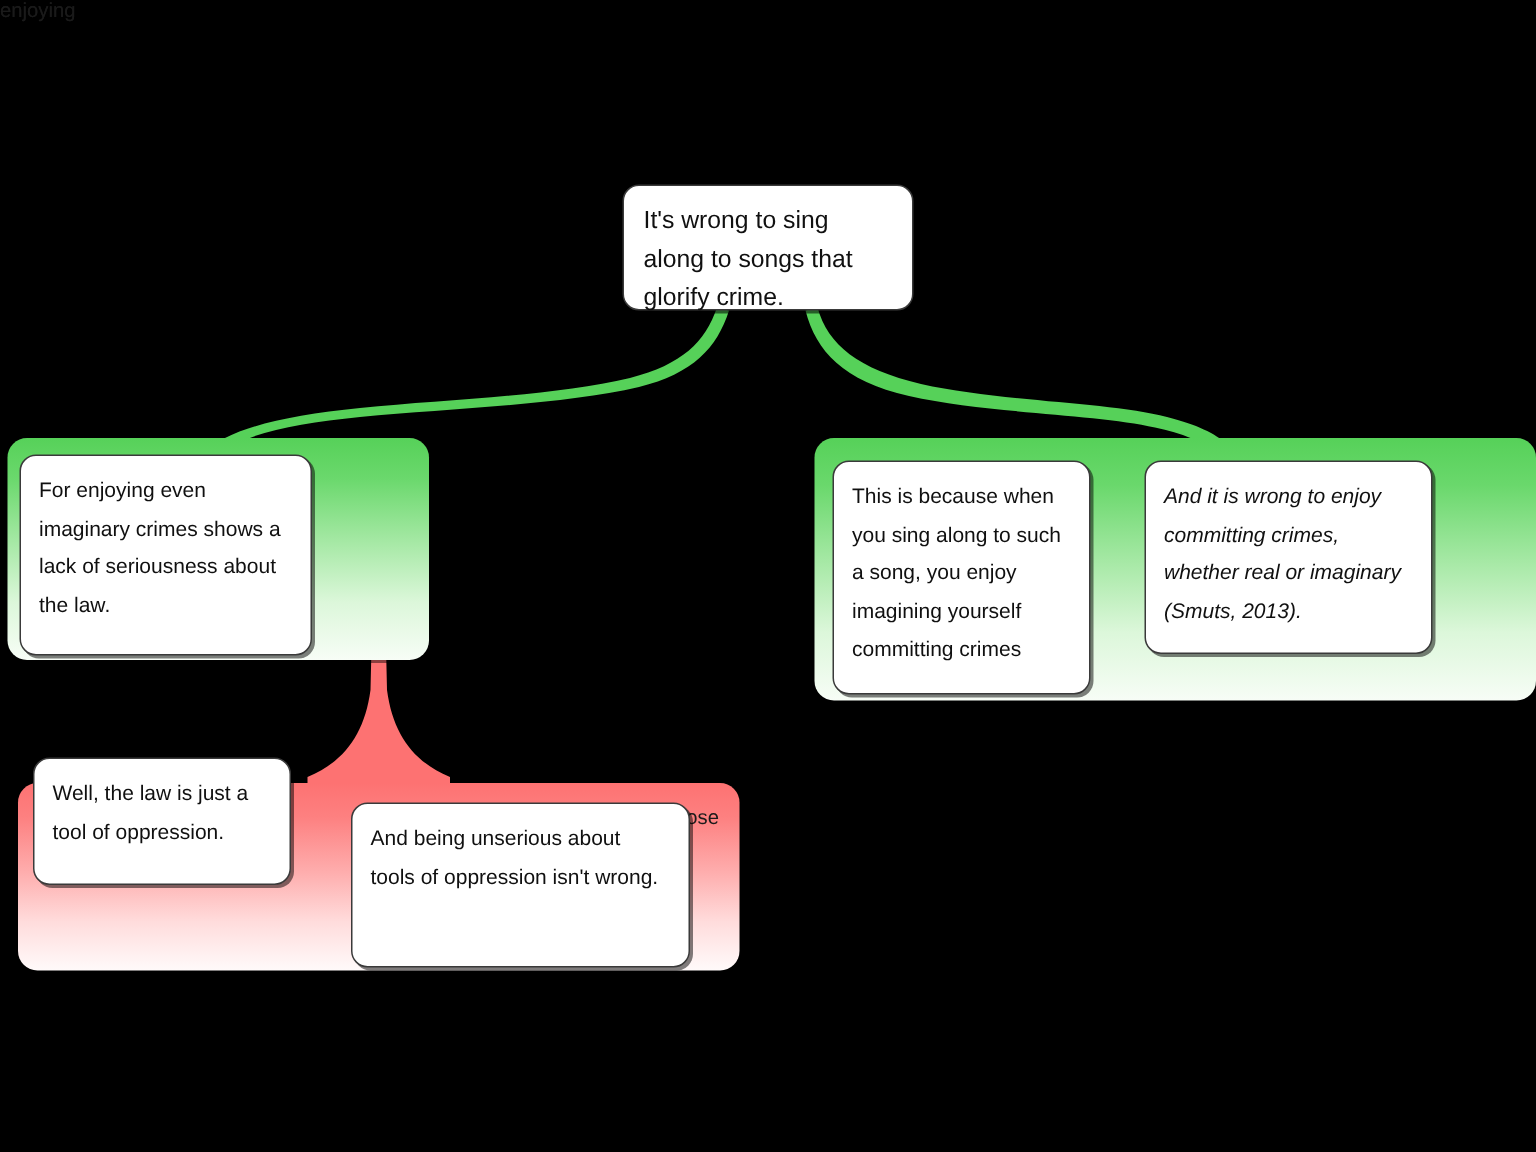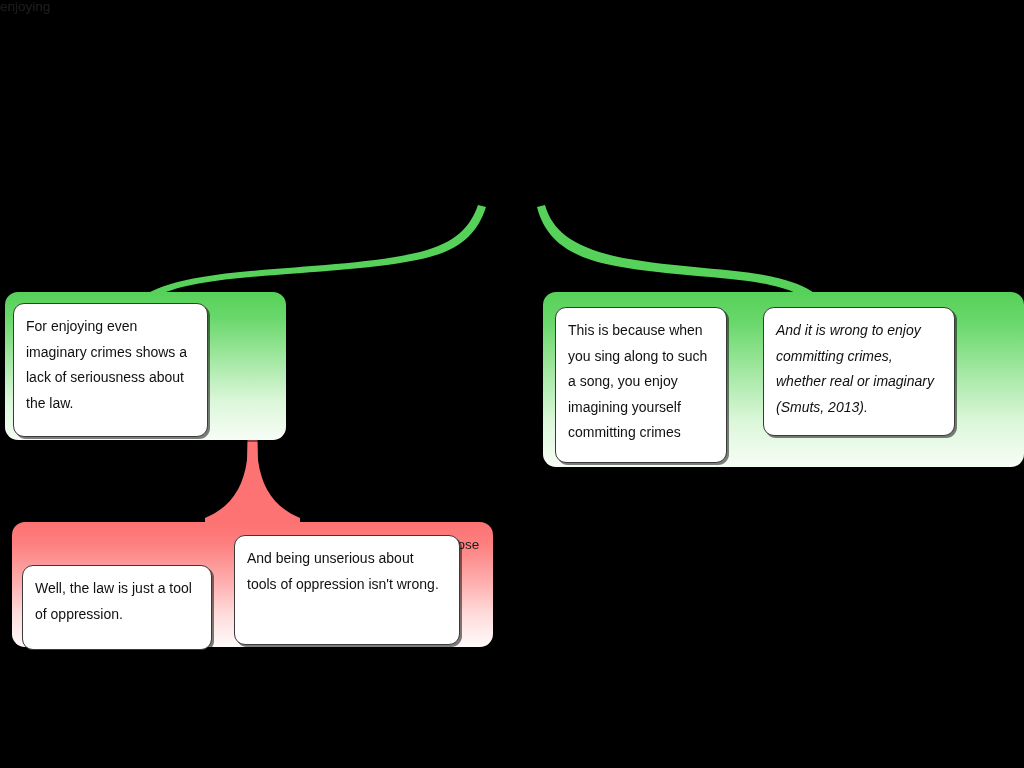--- a/index.html
+++ b/index.html
@@ -88,21 +88,21 @@
     padding: 10px 12px 0 12px;
     font-size: 14px;
     line-height: 25.5px;
     color: #101010;
     white-space: pre-line;
   }
 
   #card-left-1  { left: 13px;  top: 303px; width: 195px; height: 134px; }
   #card-right-1 { left: 555px; top: 307px; width: 172px; height: 156px; }
   #card-right-2 { left: 763px; top: 307px; width: 192px; height: 129px; font-style: italic; }
-  #card-opp-1   { left: 22px;  top: 565px; width: 190px; height: 85px;  }
+  #card-opp-1   { left: 22px;  top: 505px; width: 172px; height: 85px;  }
   #card-opp-2   { left: 234px; top: 535px; width: 226px; height: 110px; }
 </style>
 </head>
 <body>
 
 <div id="canvas">
 
   <svg id="connectors" viewBox="0 0 1024 768">
 
     <path fill="#56d159" d="M 478,205
@@ -131,20 +131,23 @@
              C 262,490 276,508 300,518
              L 300,522
              L 205,522
              L 205,518
              C 229,508 243,490 247,460
              Z"></path>
 
     <rect x="240" y="367" width="26" height="3" fill="#fd7272"></rect>
   </svg>
 
+  <div class="root-node" id="root-node">
+    <span class="node-text">It's wrong to sing along to songs that glorify crime.</span>
+  </div>
 
   <div class="panel supports" id="panel-supports-left"></div>
   <span class="panel-label">enjoying</span>
 
   <div class="card" id="card-left-1">
     <span class="node-text">For enjoying even imaginary crimes shows a lack of seriousness about the law.</span>
   </div>
 
   <div class="panel supports" id="panel-supports-right"></div>
   <span class="panel-label">enjoying</span>

